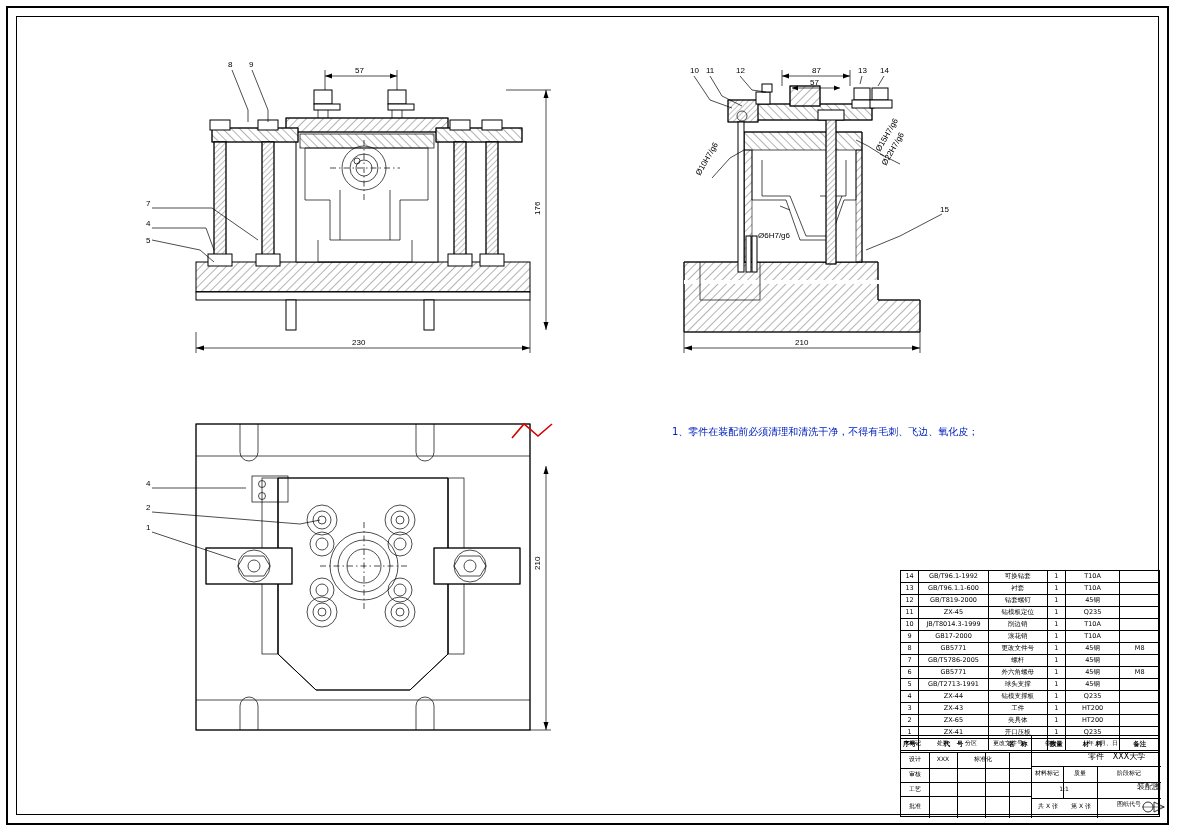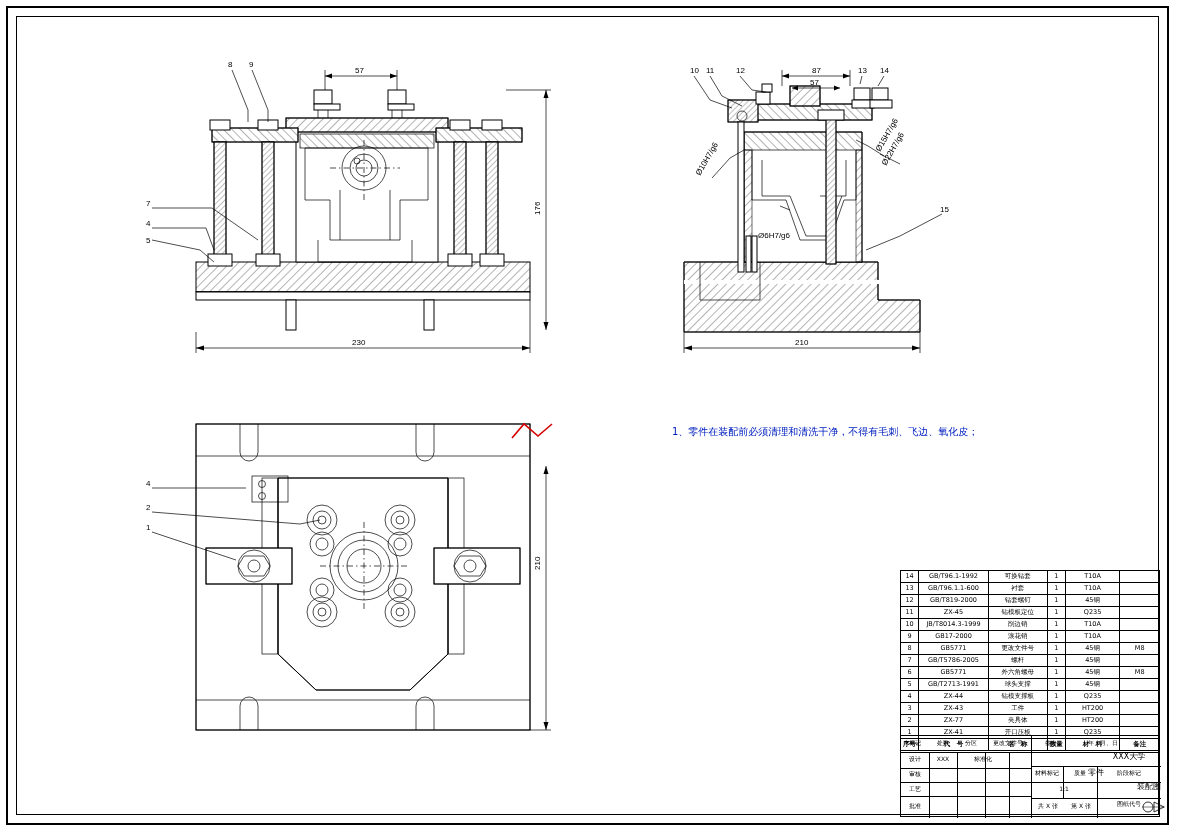--- a/index.html
+++ b/index.html
@@ -427,21 +427,21 @@
       <tr>
         <td class="no">3</td>
         <td class="code">ZX-43</td>
         <td class="nm">工件</td>
         <td class="qty">1</td>
         <td class="mat">HT200</td>
         <td class="rem"></td>
       </tr>
       <tr>
         <td class="no">2</td>
-        <td class="code">ZX-77</td>
+        <td class="code">ZX-65</td>
         <td class="nm">夹具体</td>
         <td class="qty">1</td>
         <td class="mat">HT200</td>
         <td class="rem"></td>
       </tr>
       <tr>
         <td class="no">1</td>
         <td class="code">ZX-41</td>
         <td class="nm">开口压板</td>
         <td class="qty">1</td>
@@ -484,21 +484,21 @@
     <div class="tb-cell" style="left:130px;top:3px;width:40px;">签名</div>
     <div class="tb-cell" style="left:172px;top:3px;width:60px;">年、月、日</div>
 
     <div class="tb-cell" style="left:0;top:19px;width:28px;">设计</div>
     <div class="tb-cell" style="left:28px;top:19px;width:28px;">XXX</div>
     <div class="tb-cell" style="left:0;top:34px;width:28px;">审核</div>
     <div class="tb-cell" style="left:0;top:49px;width:28px;">工艺</div>
     <div class="tb-cell" style="left:0;top:66px;width:28px;">批准</div>
     <div class="tb-cell" style="left:56px;top:19px;width:52px;">标准化</div>
 
-    <div class="tb-cell tb-mid" style="left:130px;top:17px;width:130px;margin-top:16px;">零件</div>
+    <div class="tb-cell tb-mid" style="left:130px;top:17px;width:130px;">零件</div>
     <div class="tb-cell" style="left:130px;top:33px;width:32px;">材料标记</div>
     <div class="tb-cell" style="left:162px;top:33px;width:34px;">质量</div>
     <div class="tb-cell" style="left:196px;top:33px;width:64px;">阶段标记</div>
     <div class="tb-cell" style="left:130px;top:49px;width:66px;">1:1</div>
     <div class="tb-cell tb-mid" style="left:196px;top:17px;width:64px;">XXX大学</div>
     <div class="tb-cell tb-mid" style="left:196px;top:47px;width:64px;text-align:right;">装配图</div>
     <div class="tb-cell" style="left:130px;top:66px;width:34px;">共 X 张</div>
     <div class="tb-cell" style="left:164px;top:66px;width:32px;">第 X 张</div>
     <div class="tb-cell" style="left:196px;top:64px;width:64px;">图纸代号</div>
   </div>

